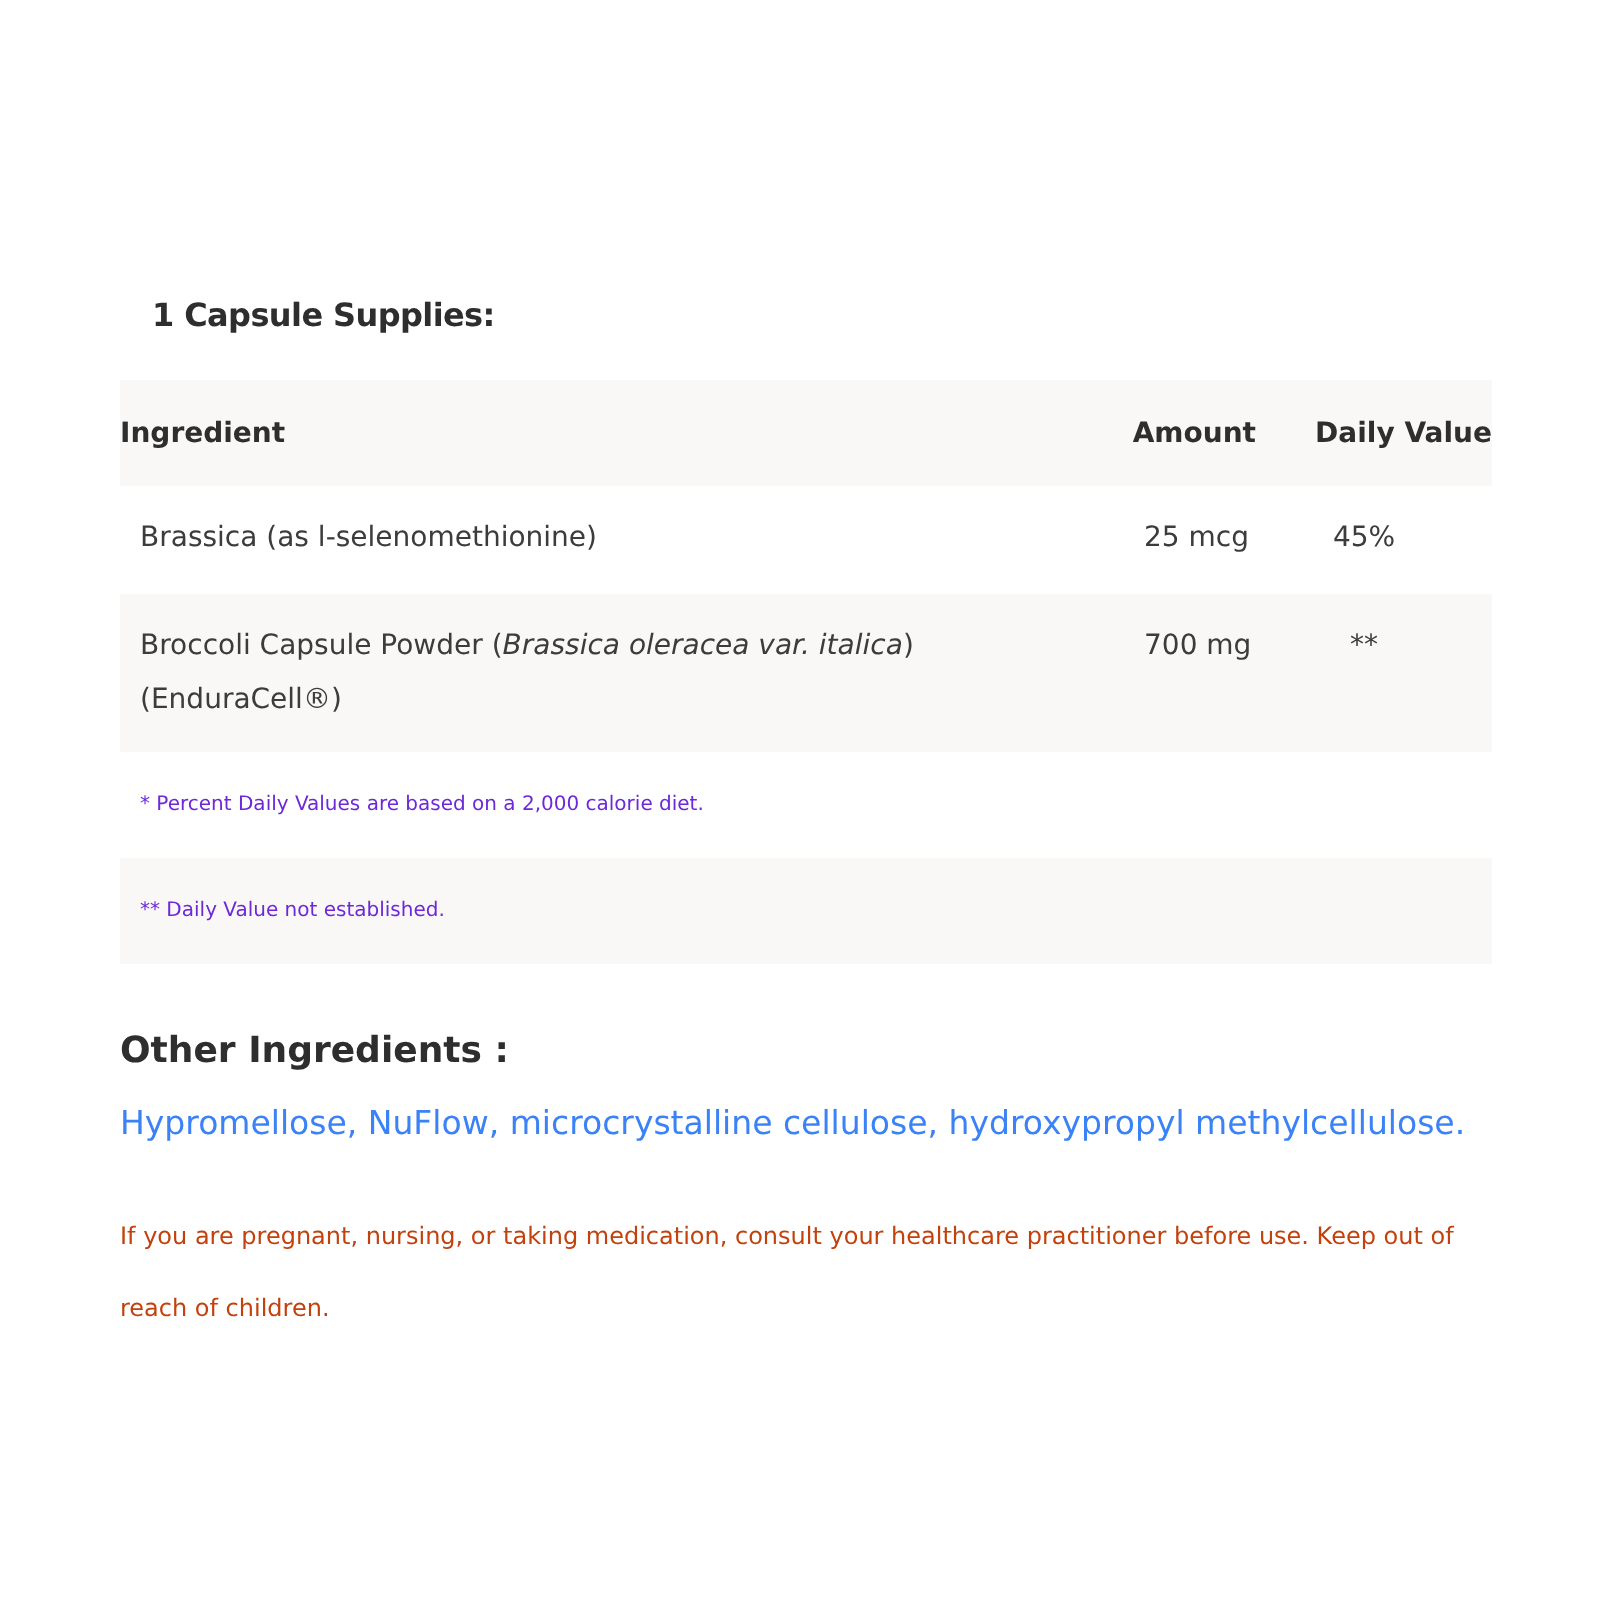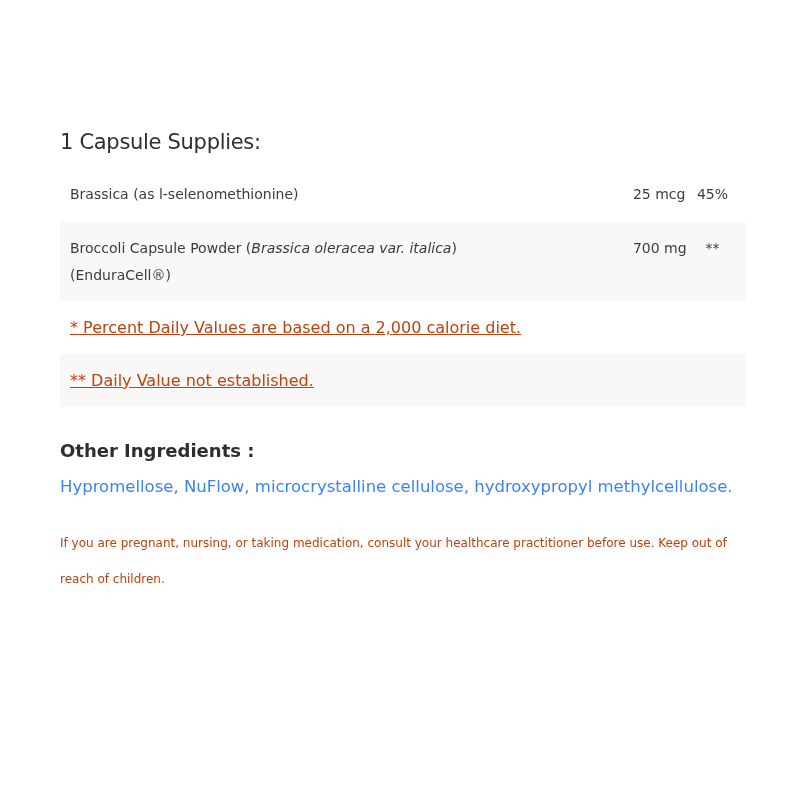--- a/index.html
+++ b/index.html
@@ -1,48 +1,53 @@
 <!DOCTYPE html>
 <html><head>
 <meta charset="utf-8">
 <style>
   html, body { margin: 0; padding: 0; background: #ffffff; }
   body { width: 800px; height: 800px; position: relative; overflow: hidden;
          font-family: "DejaVu Sans", "Liberation Sans", sans-serif; color: #3a3a3a; }
   .wrap { position: absolute; left: 60px; top: 128px; width: 686px; }
-  h2.title { margin: 0; font-size: 21px; font-weight: normal; color: #2e2e2e; letter-spacing: -0.3px; height: 30px; line-height: 28px; }
+  h2.title { margin: 16px; font-size: 16px; font-weight: bold; color: #2e2e2e; letter-spacing: -0.3px; height: 30px; line-height: 28px; }
   table.facts { width: 686px; border-collapse: collapse; margin-top: 10px; font-size: 14px; }
   table.facts td, table.facts th { padding: 0; vertical-align: top; }
   tr.hdr { background: #f9f8f6; height: 53px; }
   tr.hdr th { font-weight: bold; font-size: 14px; color: #2e2e2e; vertical-align: middle; }
   th.c-ing { text-align: left; padding-left: 16px; }
   th.c-amt { text-align: right; width: 120px; padding-right: 0; }
   th.c-dv { text-align: right; width: 118px; padding-right: 16px; }
   tr.row { height: 54px; }
   tr.row td { padding-top: 17px; line-height: 27px; color: #3c3c3c; }
   tr.row td.c-ing { padding-left: 10px; padding-top: 13px; }
   tr.row td.c-amt { text-align: right; padding-right: 0; padding-top: 13px; }
   tr.row td.c-dv { text-align: center; padding-right: 10px; padding-top: 13px; }
   tr.alt { background: #f9f8f6; }
   tr.tall { height: 79px; }
   tr.note { height: 53px; }
-  tr.note td { padding-left: 10px; vertical-align: middle; font-size: 16px; color: #c2410c; text-decoration: underline; }
+  tr.note td { padding-left: 10px; vertical-align: middle; font-size: 10px; color: #6d28d9; }
   .amt-inner { display: inline-block; width: 56px; text-align: left; }
   h3.other { margin: 30px 0 0 0; font-size: 18px; font-weight: bold; color: #2e2e2e; line-height: 28px; }
   p.body { margin: 4px 0 0 0; font-size: 16.5px; line-height: 36px; color: #3b82f6; }
   p.warn { margin: 20px 0 0 0; font-size: 12px; line-height: 36px; color: #c2410c; }
 </style>
 </head>
 <body>
 
 <div class="wrap">
   <h2 class="title">1 Capsule Supplies:</h2>
 
   <table class="facts">
     <tbody>
+        <tr class="hdr">
+      <th class="c-ing">Ingredient</th>
+      <th class="c-amt">Amount</th>
+      <th class="c-dv">Daily Value</th>
+    </tr>
     <tr class="row">
       <td class="c-ing">Brassica (as l-selenomethionine)</td>
       <td class="c-amt"><span class="amt-inner">25 mcg</span></td>
       <td class="c-dv">45%</td>
     </tr>
     <tr class="row alt tall">
       <td class="c-ing">
         <span>Broccoli Capsule Powder (</span><em>Brassica oleracea var. italica</em><span>)</span><br>
         <span>(EnduraCell®)</span>
       </td>

